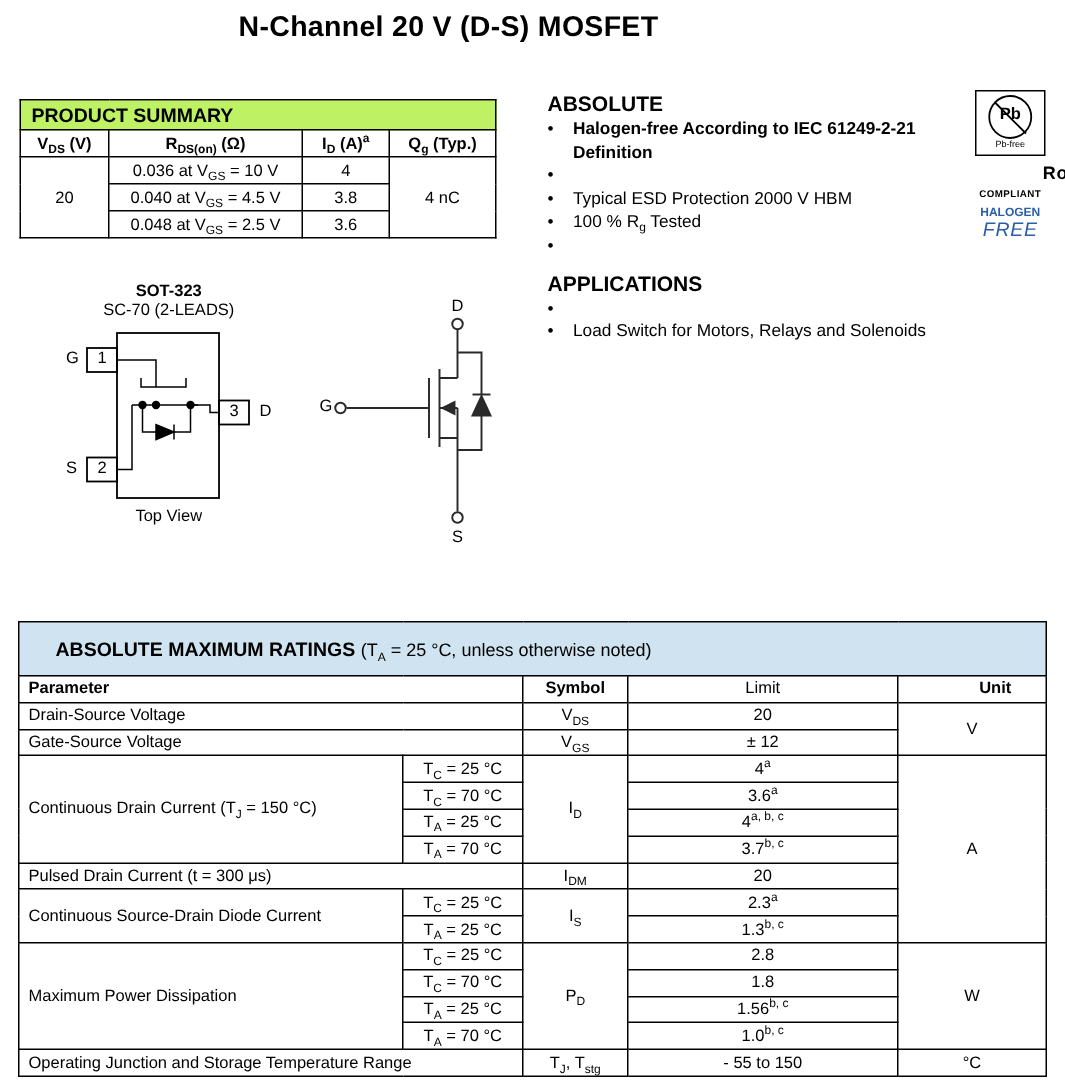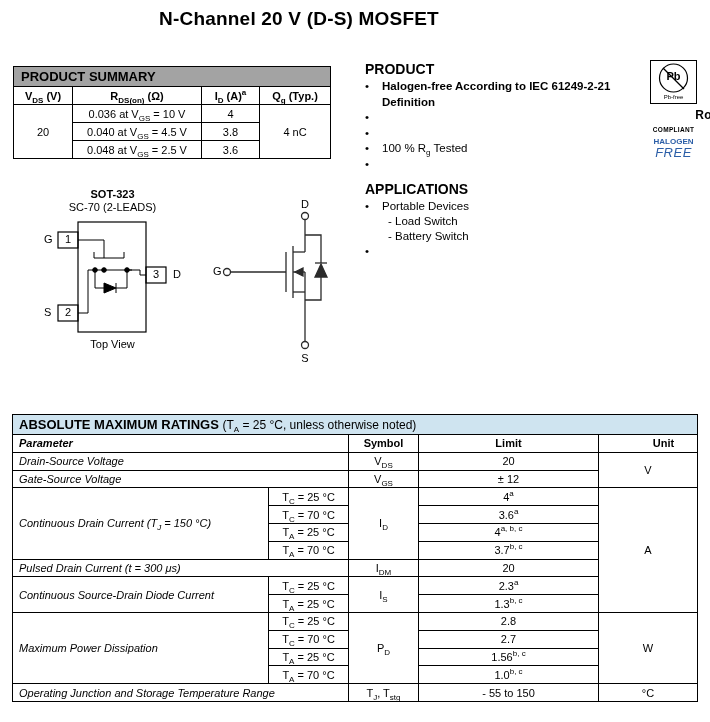--- a/index.html
+++ b/index.html
@@ -11,29 +11,29 @@
                 font-size:19px; font-weight:bold; letter-spacing:0.2px; }
 
   
   table { border-collapse:collapse; table-layout:fixed; }
   td { border:1px solid #000; font-size:11px; text-align:center; padding:1px 3px; vertical-align:middle; }
   sub { font-size:8px; line-height:0; }
   sup { font-size:8px; line-height:0; vertical-align:super; }
 
   .ps-table { position:absolute; left:13px; top:66px; width:317px; }
   .ps-table tr { height:18px; }
-  .tbl-title-cell { background:#a3a3a3; text-align:left; font-weight:bold; font-size:13px; padding:2px 7px; }
+  .tbl-title-cell { background:#bef264; text-align:left; font-weight:bold; font-size:13px; padding:2px 7px; }
   .colhead td { font-weight:bold; }
 
   .amr-table { position:absolute; left:12px; top:414px; width:685px; }
   .amr-table tr { height:17.8px; }
-  .amr-title-cell { background:#cfe4f0; text-align:left; padding:2px 6px; height:20px; }
+  .amr-title-cell { background:#cfe4f0; text-align:left; padding:2px 24px; height:36px; }
   .amr-title-cell .t1 { font-weight:bold; font-size:13px; }
   .amr-title-cell .t2 { font-size:12px; }
-  .amr-table .pl { text-align:left; padding-left:6px;font-style:italic; }
+  .amr-table .pl { text-align:left; padding-left:6px; }
   .amr-table .colhead td { font-size:11px; }
 
   
   .sec-head { position:absolute; font-size:14px; font-weight:bold; }
   .bullets { position:absolute; left:365px; width:282px; font-size:11.5px; line-height:15.5px; }
   .b-item { display:flex; }
   .b-dot { width:17px; flex:none; }
   .b-bold { font-weight:bold; }
   .subline { padding-left:6px; }
 
@@ -84,53 +84,50 @@
       <td>0.040 at V<sub>GS</sub> = 4.5 V</td>
       <td>3.8</td>
     </tr>
     <tr>
       <td>0.048 at V<sub>GS</sub> = 2.5 V</td>
       <td>3.6</td>
     </tr>
   </tbody>
     </table>
 
-  <div class="sec-head" style="left:365px; top:61px;">PRODUCT</div>
+  <div class="sec-head" style="left:365px; top:61px;">ABSOLUTE</div>
   <div class="bullets" style="top:79px;">
     <div class="b-item">
         <span class="b-dot">•</span>
         <span class="b-bold">Halogen-free According to IEC 61249-2-21 Definition</span>
       </div>
     <div class="b-item">
         <span class="b-dot">•</span>
       </div>
     <div class="b-item">
         <span class="b-dot">•</span>
+        <span>Typical ESD Protection 2000 V HBM</span>
       </div>
     <div class="b-item">
         <span class="b-dot">•</span>
         <span>100 % R<sub>g</sub> Tested</span>
       </div>
     <div class="b-item">
         <span class="b-dot">•</span>
       </div>
   </div>
 
   <div class="sec-head" style="left:365px; top:181px;">APPLICATIONS</div>
   <div class="bullets" style="top:199px; line-height:15px;">
     <div class="b-item">
         <span class="b-dot">•</span>
-      <span>
-        <span>Portable Devices</span>
-        <span class="subline" style="display:block;">- Load Switch</span>
-        <span class="subline" style="display:block;">- Battery Switch</span>
-      </span>
     </div>
     <div class="b-item">
         <span class="b-dot">•</span>
+        <span>Load Switch for Motors, Relays and Solenoids</span>
       </div>
   </div>
 
   <div class="badge-box"></div>
   <div class="pb-txt">Pb</div>
   <div class="pbfree-txt">Pb-free</div>
   <div class="rohs">RoHS</div>
   <div class="compliant">COMPLIANT</div>
   <div class="halogen" style="color:#2b5ea7;">HALOGEN</div>
   <div class="free" style="color:#2b5ea7;">FREE</div>
@@ -204,21 +201,21 @@
       </colgroup>
     <tbody>
         <tr>
       <td colspan="5" class="amr-title-cell">
         <span class="t1">ABSOLUTE MAXIMUM RATINGS </span><span class="t2">(T<sub>A</sub> = 25 °C, unless otherwise noted)</span>
       </td>
     </tr>
     <tr class="colhead">
       <td colspan="2" class="pl" style="font-weight:bold;">Parameter</td>
       <td style="font-weight:bold;">Symbol</td>
-      <td style="font-weight:bold;">Limit</td>
+      <td style="font-weight:normal;">Limit</td>
       <td style="font-weight:bold;padding-left:34px;">Unit</td>
     </tr>
     <tr>
       <td colspan="2" class="pl">Drain-Source Voltage</td>
       <td>V<sub>DS</sub></td>
       <td>20</td>
       <td rowspan="2">V</td>
     </tr>
     <tr>
       <td colspan="2" class="pl">Gate-Source Voltage</td>
@@ -261,21 +258,21 @@
     </tr>
     <tr>
       <td rowspan="4" class="pl">Maximum Power Dissipation</td>
       <td>T<sub>C</sub> = 25 °C</td>
       <td rowspan="4">P<sub>D</sub></td>
       <td>2.8</td>
       <td rowspan="4">W</td>
     </tr>
     <tr>
       <td>T<sub>C</sub> = 70 °C</td>
-      <td>2.7</td>
+      <td>1.8</td>
     </tr>
     <tr>
       <td>T<sub>A</sub> = 25 °C</td>
       <td>1.56<sup>b, c</sup></td>
     </tr>
     <tr>
       <td>T<sub>A</sub> = 70 °C</td>
       <td>1.0<sup>b, c</sup></td>
     </tr>
     <tr>

